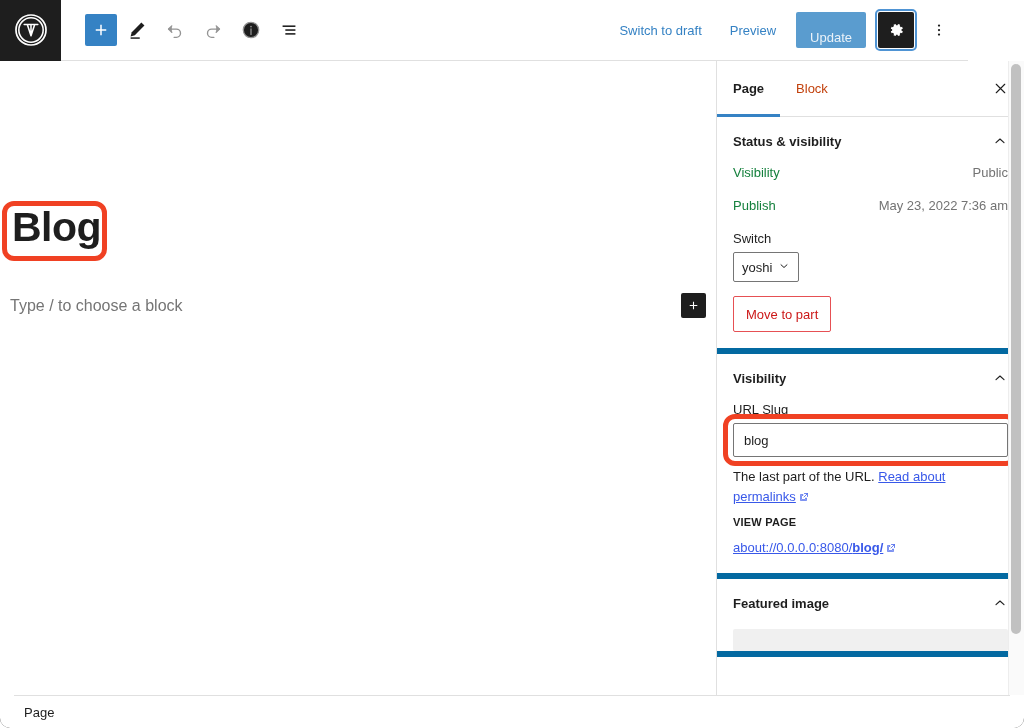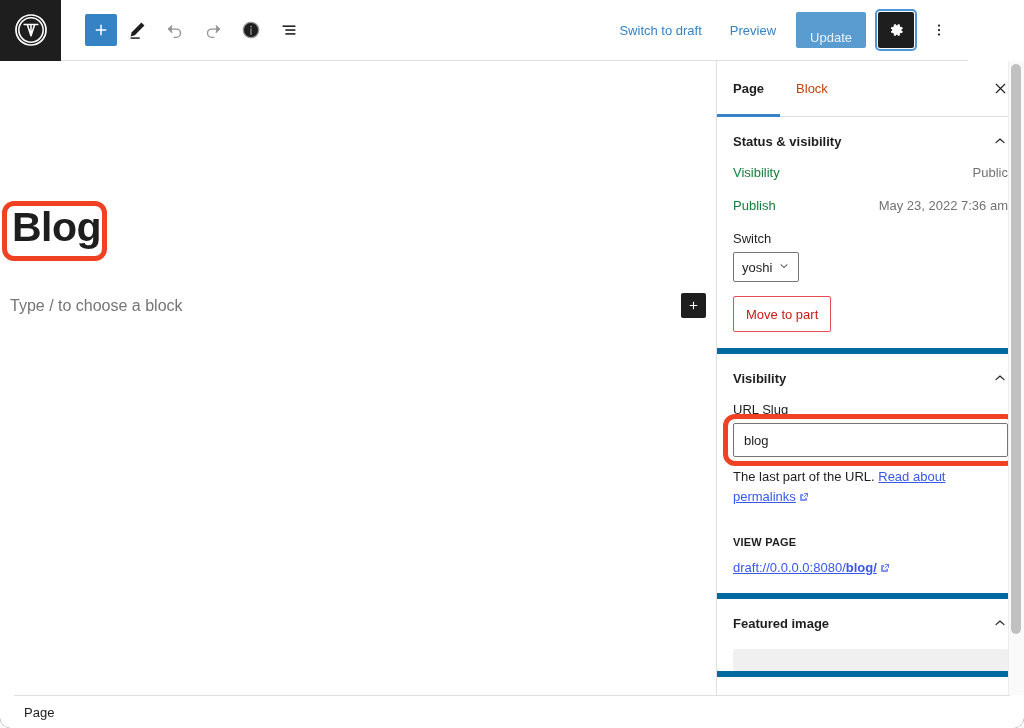--- a/index.html
+++ b/index.html
@@ -171,21 +171,21 @@
   }
   .help-text {
     font-size: 13px; color: #1e1e1e; line-height: 1.5; margin-top: 10px;
   }
   .help-text a { color: #3858e9; text-decoration: underline; }
   .ext-icon { display: inline-block; vertical-align: -2px; margin-left: 2px; }
   .ext-icon svg { stroke: #3858e9; fill: none; }
 
   .view-page-label {
     font-size: 11px; font-weight: bold; color: #1e1e1e;
-    letter-spacing: 0.2px; margin-top: 28px; text-transform: uppercase;
+    letter-spacing: 0.2px; margin-top: 8px; text-transform: uppercase;
   }
   .view-link {
     display: block; margin-top: 12px; font-size: 13px;
     color: #3858e9; text-decoration: underline; cursor: pointer;
   }
   .view-link b { font-weight: bold; }
 
   .featured-placeholder {
     height: 22px; background: #f0f0f0; border-radius: 2px; margin-top: 2px;
   }
@@ -395,21 +395,21 @@
               <path d="M13 5h6v6" stroke="#3858e9" stroke-width="1.5" fill="none" stroke-linecap="round" stroke-linejoin="round"></path>
               <path d="M12 12l7-7" stroke="#3858e9" stroke-width="1.5" stroke-linecap="round"></path>
             </svg>
           </span>
         </div>
 
         <div class="view-page-label">VIEW PAGE</div>
 
         <div>
           <a class="view-link" href="#">
-            <span>draft://0.0.0.0:8080/</span><b>blog/</b><span class="ext-icon">
+            <span>about://0.0.0.0:8080/</span><b>blog/</b><span class="ext-icon">
               <svg width="12" height="12" viewBox="0 0 24 24" aria-hidden="true">
                 <path d="M5 7h5v2H7v8h8v-3h2v5H5V7z" stroke="#3858e9" stroke-width="1.3" fill="none"></path>
                 <path d="M13 5h6v6" stroke="#3858e9" stroke-width="1.5" fill="none" stroke-linecap="round" stroke-linejoin="round"></path>
                 <path d="M12 12l7-7" stroke="#3858e9" stroke-width="1.5" stroke-linecap="round"></path>
               </svg>
             </span>
           </a>
         </div>
       </div>
     </div>

